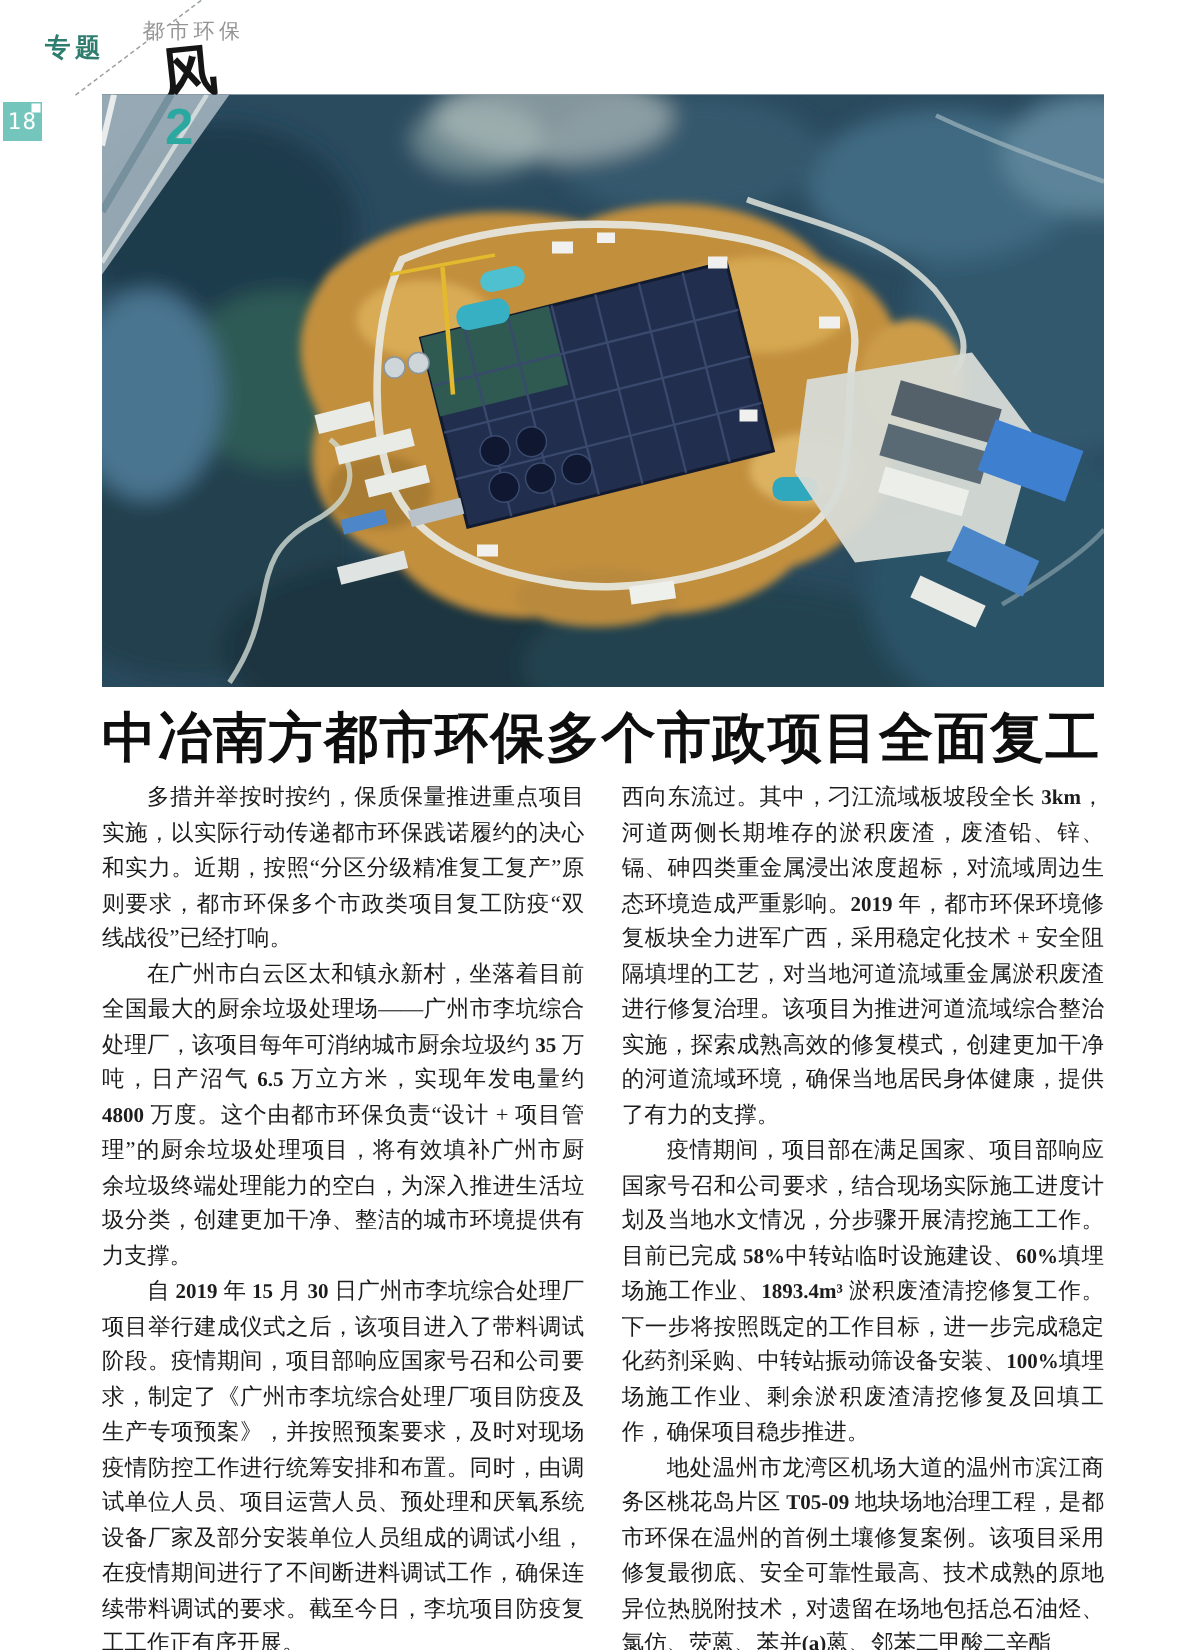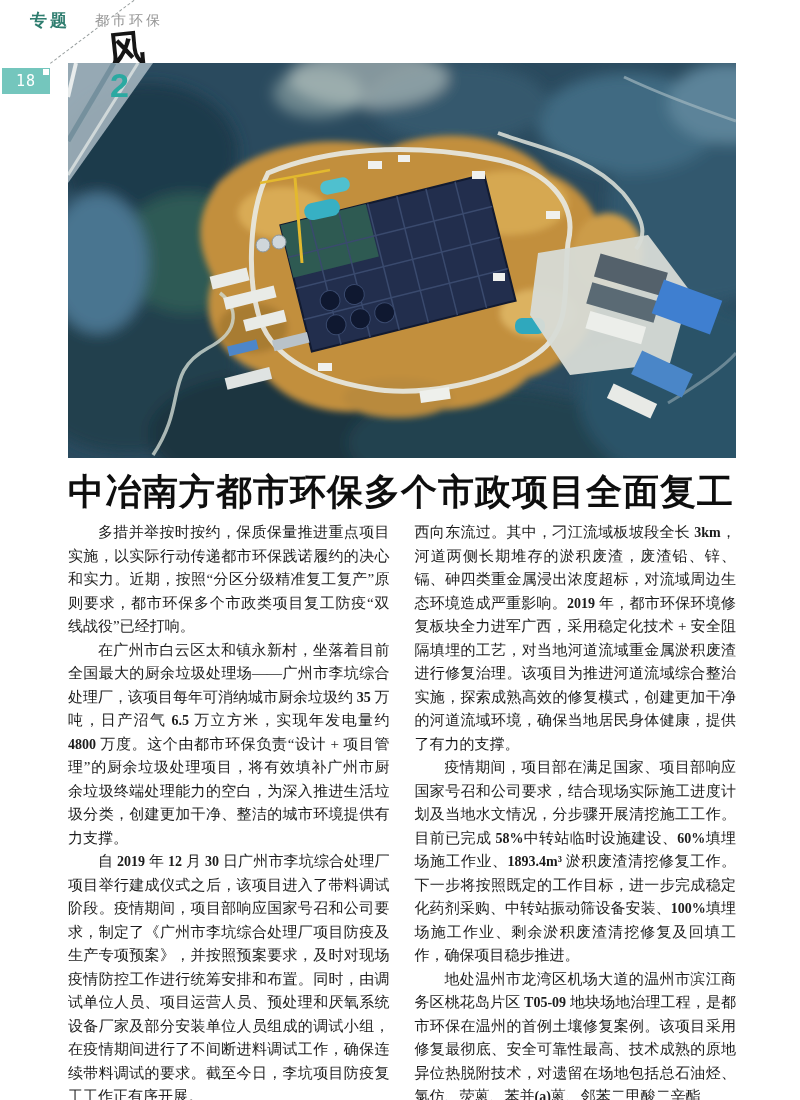--- a/index.html
+++ b/index.html
@@ -1,24 +1,24 @@
 <!DOCTYPE html>
 <html style="--tab-teal: #74c6bd; --section-teal: #2f7d6f; --digit-teal: #2ba9a1; --tagline-red: #cf3b34; --headline-ink: #0e0e0e; --body-ink: #1c1c1c;"><head>
 <meta charset="utf-8">
 <style>
   html,body{margin:0;padding:0;background:#fff;}
   .page{position:relative;width:800px;height:1100px;background:#fff;overflow:hidden;
         font-family:"Liberation Serif",serif;}
 
   
-  .section-label{position:absolute;left:30px;top:9px;font-family:"Liberation Sans",sans-serif;
+  .section-label{position:absolute;left:30px;top:20px;font-family:"Liberation Sans",sans-serif;
         font-weight:bold;font-size:17px;color:var(--section-teal,#2f7d6f);letter-spacing:3px;}
   .dash-line{position:absolute;left:50px;top:63px;width:110px;border-top:1.5px dashed #9aa0a0;
         transform:rotate(-37deg);transform-origin:left top;}
-  .page-tab{position:absolute;left:2px;top:68px;width:48px;height:26px;
+  .page-tab{position:absolute;left:2px;top:68px;width:26px;height:26px;
         background:var(--tab-teal,#74c6bd);display:flex;align-items:center;justify-content:center;}
   .page-tab .num-lbl{color:#fff;font-family:"DejaVu Sans Mono",monospace;font-size:15px;letter-spacing:1px;}
   .notch{position:absolute;top:1px;right:1px;width:6px;height:6px;background:#fff;}
 
   .brand{position:absolute;left:95px;top:12px;height:50px;display:flex;align-items:center;flex-direction:column;}
   .wordmark{color:#949494;font-size:14px;letter-spacing:3px;font-family:"Liberation Sans",sans-serif;margin-right:6px;}
   .calli{font-size:38px;font-weight:bold;line-height:1;color:#151515;transform:rotate(-6deg);margin-right:12px;}
   .brand-divider{width:1px;height:36px;background:#d7d7d7;margin-right:12px;}
   .logo20 .row20{display:flex;align-items:center;}
   .two{font-family:"Liberation Sans",sans-serif;font-weight:bold;font-size:34px;line-height:1;
@@ -189,21 +189,21 @@
         </g>
       </svg>
     </figure>
 
     <h1 class="headline">中冶南方都市环保多个市政项目全面复工</h1>
 
     <div class="cols">
       <div class="col">
           <p><span>多措并举按时按约，保质保量推进重点项目实施，以实际行动传递都市环保践诺履约的决心和实力。近期，按照“分区分级精准复工复产”原则要求，都市环保多个市政类项目复工防疫“双线战役”已经打响。</span></p>
           <p><span>在广州市白云区太和镇永新村，坐落着目前全国最大的厨余垃圾处理场——广州市李坑综合处理厂，该项目每年可消纳城市厨余垃圾约 </span><span class="num">35</span><span> 万吨，日产沼气 </span><span class="num">6.5</span><span> 万立方米，实现年发电量约 </span><span class="num">4800</span><span> 万度。这个由都市环保负责“设计 + 项目管理”的厨余垃圾处理项目，将有效填补广州市厨余垃圾终端处理能力的空白，为深入推进生活垃圾分类，创建更加干净、整洁的城市环境提供有力支撑。</span></p>
-          <p><span>自 </span><span class="num">2019</span><span> 年 </span><span class="num">12</span><span> 月 </span><span class="num">30</span><span> 日广州市李坑综合处理厂项目举行建成仪式之后，该项目进入了带料调试阶段。疫情期间，项目部响应国家号召和公司要求，制定了《广州市李坑综合处理厂项目防疫及生产专项预案》，并按照预案要求，及时对现场疫情防控工作进行统筹安排和布置。同时，由调试单位人员、项目运营人员、预处理和厌氧系统设备厂家及部分安装单位人员组成的调试小组，在疫情期间进行了不间断进料调试工作，确保连续带料调试的要求。截至今日，李坑项目防疫复工工作正有序开展。</span></p>
+          <p><span>自 </span><span class="num">2019</span><span> 年 </span><span class="num">15</span><span> 月 </span><span class="num">30</span><span> 日广州市李坑综合处理厂项目举行建成仪式之后，该项目进入了带料调试阶段。疫情期间，项目部响应国家号召和公司要求，制定了《广州市李坑综合处理厂项目防疫及生产专项预案》，并按照预案要求，及时对现场疫情防控工作进行统筹安排和布置。同时，由调试单位人员、项目运营人员、预处理和厌氧系统设备厂家及部分安装单位人员组成的调试小组，在疫情期间进行了不间断进料调试工作，确保连续带料调试的要求。截至今日，李坑项目防疫复工工作正有序开展。</span></p>
         </div>
       <div class="col">
           <p class="noindent"><span>西向东流过。其中，刁江流域板坡段全长 </span><span class="num">3km</span><span>，河道两侧长期堆存的淤积废渣，废渣铅、锌、镉、砷四类重金属浸出浓度超标，对流域周边生态环境造成严重影响。</span><span class="num">2019</span><span> 年，都市环保环境修复板块全力进军广西，采用稳定化技术 + 安全阻隔填埋的工艺，对当地河道流域重金属淤积废渣进行修复治理。该项目为推进河道流域综合整治实施，探索成熟高效的修复模式，创建更加干净的河道流域环境，确保当地居民身体健康，提供了有力的支撑。</span></p>
           <p><span>疫情期间，项目部在满足国家、项目部响应国家号召和公司要求，结合现场实际施工进度计划及当地水文情况，分步骤开展清挖施工工作。目前已完成 </span><span class="num">58%</span><span>中转站临时设施建设、</span><span class="num">60%</span><span>填埋场施工作业、</span><span class="num">1893.4m³</span><span> 淤积废渣清挖修复工作。下一步将按照既定的工作目标，进一步完成稳定化药剂采购、中转站振动筛设备安装、</span><span class="num">100%</span><span>填埋场施工作业、剩余淤积废渣清挖修复及回填工作，确保项目稳步推进。</span></p>
           <p><span>地处温州市龙湾区机场大道的温州市滨江商务区桃花岛片区 </span><span class="num">T05-09</span><span> 地块场地治理工程，是都市环保在温州的首例土壤修复案例。该项目采用修复最彻底、安全可靠性最高、技术成熟的原地异位热脱附技术，对遗留在场地包括总石油烃、氯仿、荧蒽、苯并</span><span class="num">(a)</span><span>蒽、邻苯二甲酸二辛酯</span></p>
         </div>
     </div>
 
   </main>
 </div>

